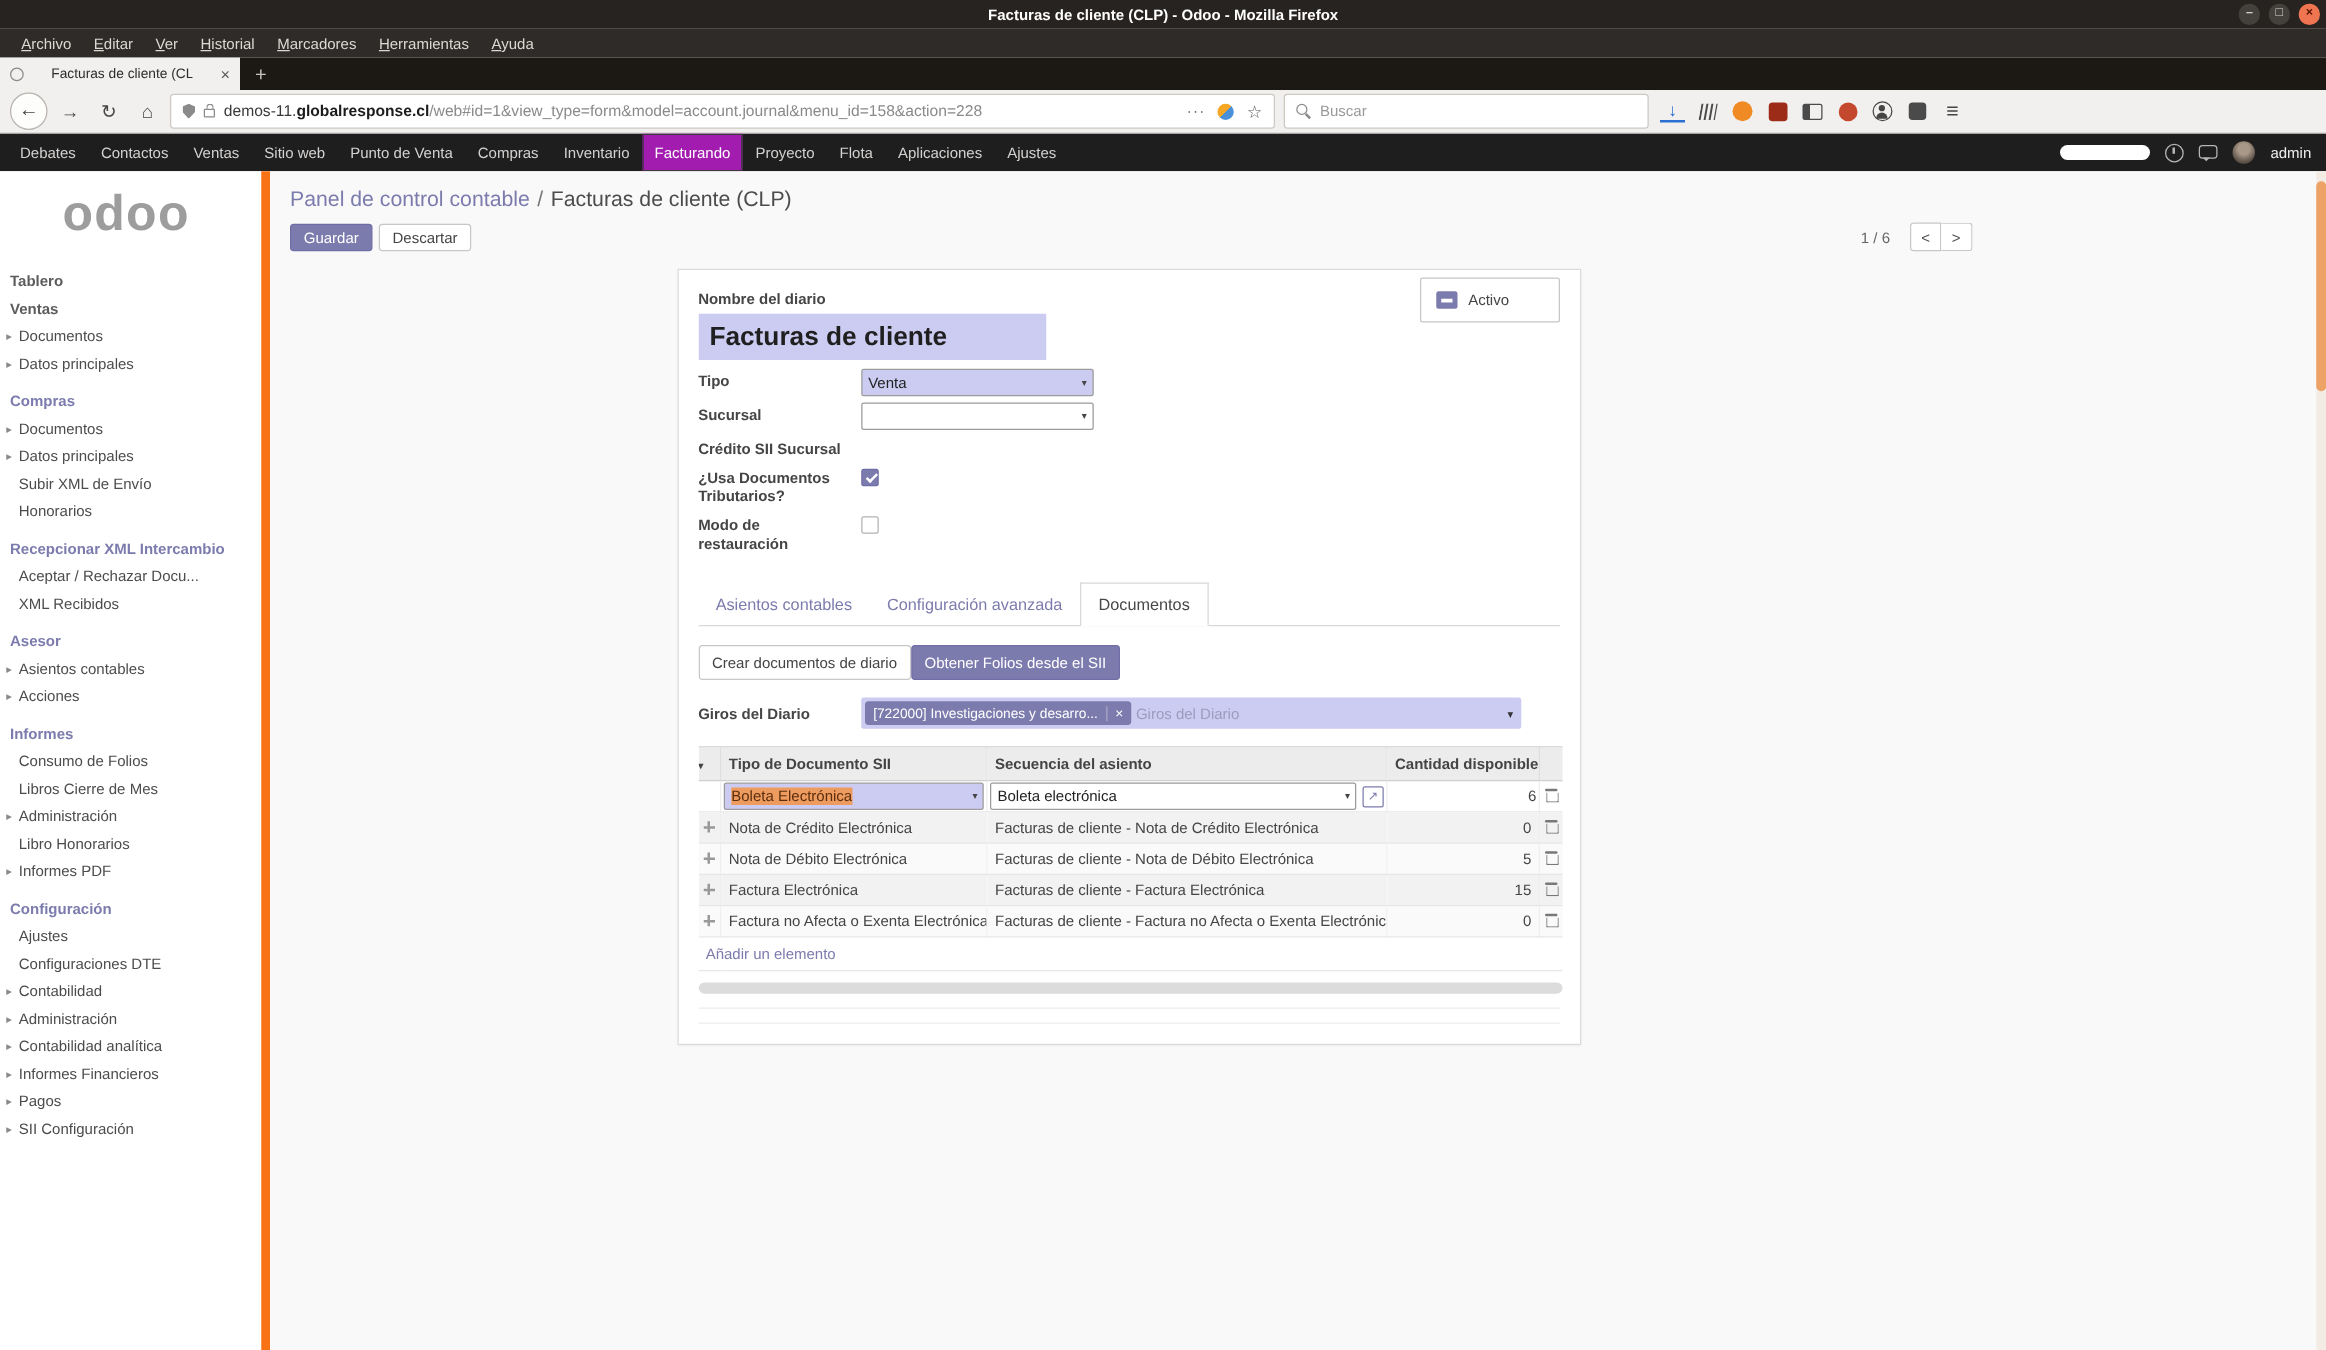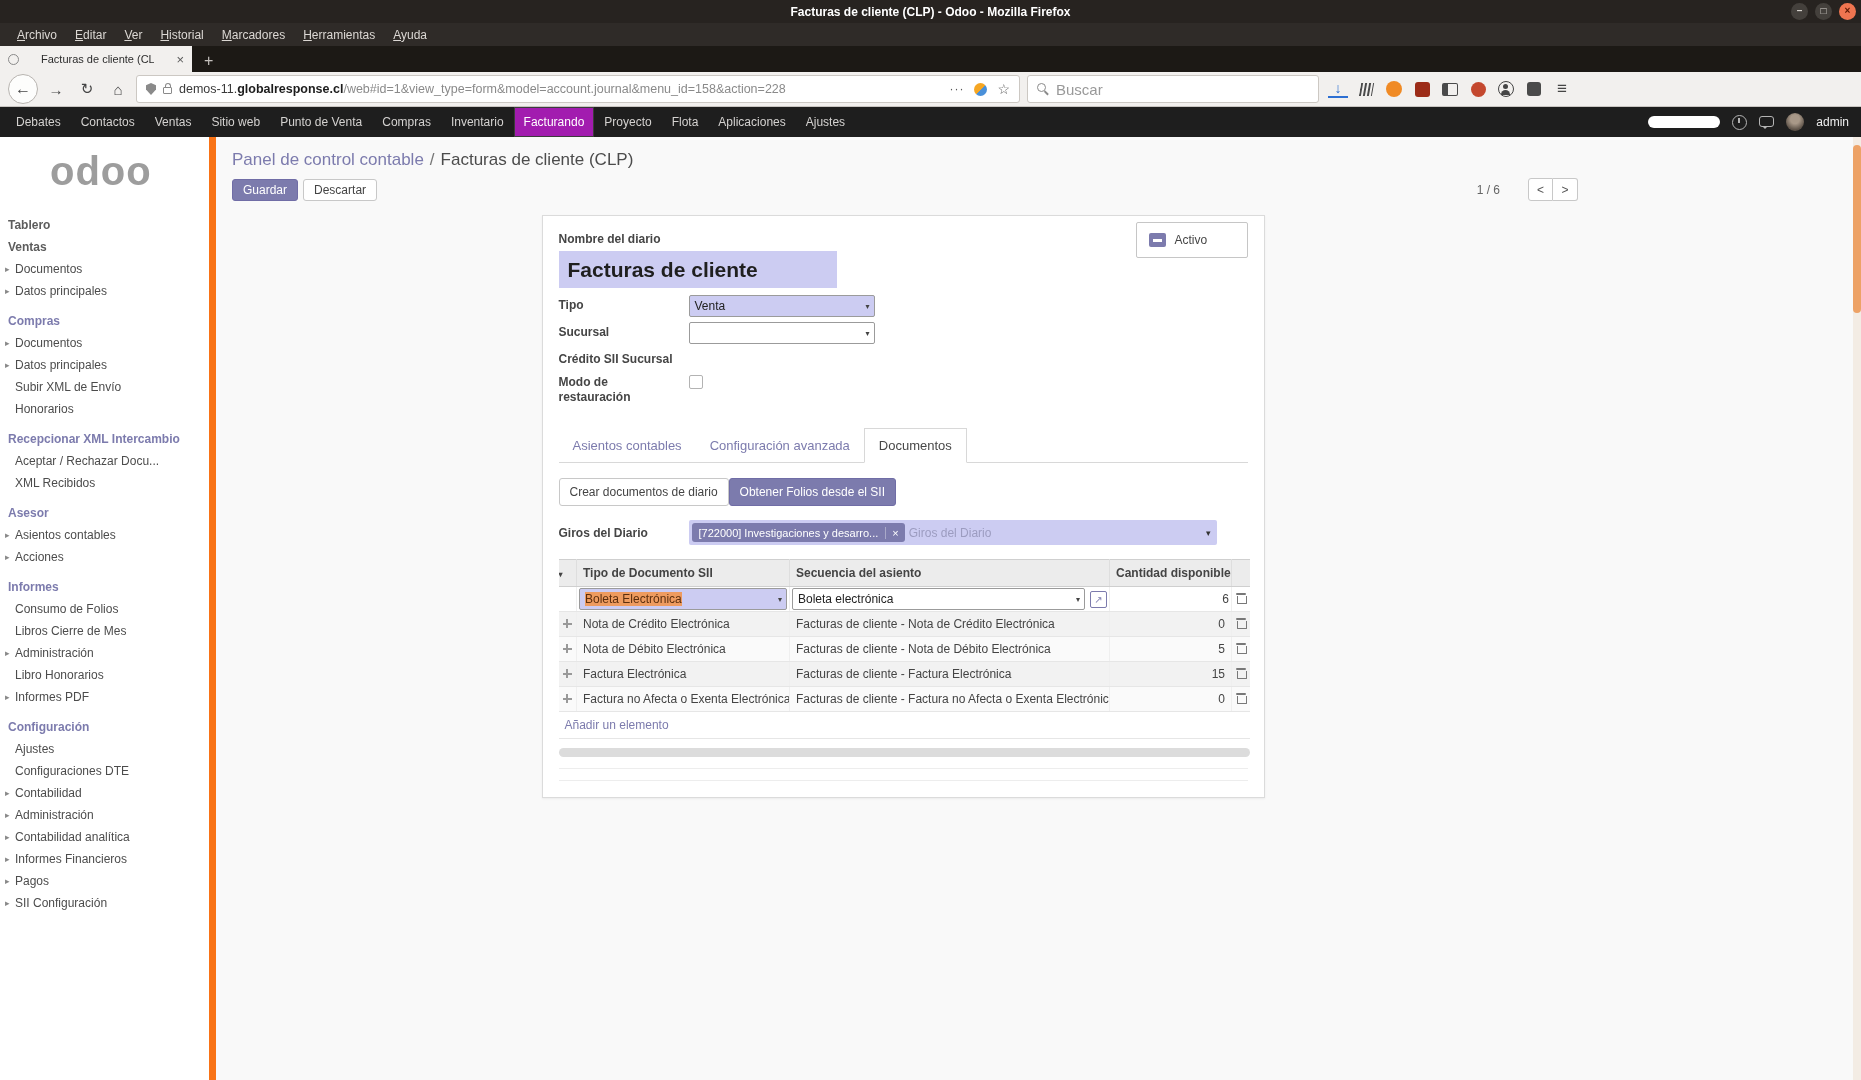--- a/index.html
+++ b/index.html
@@ -40,21 +40,21 @@
   .u1{color:#3a3a3a}.u2{color:#1c1c1c;font-weight:bold}.u3{color:#8a8a8a}
   .urlicons{display:flex;gap:10px;align-items:center;color:#5a5a5a}
   .ellipsis{letter-spacing:1px;font-size:12px}
   .pocket-badge{width:13px;height:13px;border-radius:50%;background:linear-gradient(135deg,#f5a623 50%,#4a90d9 50%)}
   .star{font-size:14px}
   .searchbar{width:292px;height:28px;background:#fff;border:1px solid #ccc8c3;border-radius:3px;
     display:flex;align-items:center;gap:7px;padding:0 9px;margin-left:2px}
   .search-icon{width:12px;height:12px;position:relative;flex:none}
   .search-icon::before{content:'';position:absolute;width:7px;height:7px;border:1.5px solid #8a8a8a;border-radius:50%;left:0;top:0}
   .search-icon::after{content:'';position:absolute;width:5px;height:1.5px;background:#8a8a8a;transform:rotate(45deg);left:7px;top:9px}
-  .search-input{border:none;outline:none;flex:1;font-size:15px;color:#333;background:transparent;font-family:inherit}
+  .search-input{border:none;outline:none;flex:1;font-size:12px;color:#333;background:transparent;font-family:inherit}
   .search-input::placeholder{color:#999}
   .tbicons{display:flex;align-items:center;gap:8px;margin-left:4px}
   .tbicon{min-width:20px;height:24px;display:flex;align-items:center;justify-content:center;font-size:14px;color:#454545;position:relative}
   .dl{color:#2d6fd2;font-weight:bold;border-bottom:2px solid #2d6fd2;height:18px}
   .lib-icon{width:13px;height:13px;background:linear-gradient(90deg,#4a4a4a 2px,transparent 2px);background-size:4px 100%;transform:skewX(-10deg)}
   .ext1{width:16px;height:16px;border-radius:50%;background:#f08a24}
   .ext2{width:15px;height:15px;border-radius:3px;background:#9c2c18}
   .panel-icon{width:16px;height:13px;border:1px solid #4a4a4a;border-left:6px solid #4a4a4a;border-radius:2px}
   .ext3{width:15px;height:15px;border-radius:50%;background:#c4482e}
   .account-icon{width:16px;height:16px;border-radius:50%;border:1.5px solid #454545;position:relative}
@@ -89,21 +89,21 @@
   .content{flex:1;background:#f9f9f9;position:relative;overflow:hidden}
   .form-area{width:1374px;position:relative}
   .breadcrumb{padding:13px 0 0 16px;font-size:17px}
   .bc-link{color:#7c7bad}
   .bc-sep{color:#777;padding:0 6px}
   .bc-cur{color:#4c4c4c}
   .actionrow{padding:9px 0 0 16px;display:flex}
   .btn{font-size:12px;padding:3px 10px;border-radius:3px}
   .btn.primary{background:#7c7bad;border:1px solid #706da6;color:#fff}
   .btn.secondary{background:#fff;border:1px solid #c8c8c8;color:#444;margin-left:5px}
-  .pager{position:absolute;top:41px;right:12px;display:flex;align-items:center;gap:28px;font-size:12px;color:#666}
+  .pager{position:absolute;top:41px;right:12px;display:flex;align-items:center;gap:16px;font-size:12px;color:#666}
   .pagerbtns{display:flex}
   .pbtn{width:25px;height:23px;background:#fff;border:1px solid #c8c8c8;color:#555;
     display:flex;align-items:center;justify-content:center;font-size:12px}
   .pbtn.prev{border-radius:3px 0 0 3px}
   .pbtn.next{border-radius:0 3px 3px 0;border-left:none}
 
   
   .sheet{width:723px;margin:14px auto 0;background:#fff;border:1px solid #dbdbdb;
     box-shadow:0 1px 2px rgba(0,0,0,.06);padding:16px;position:relative;min-height:552px}
   .nlabel{font-size:12px;font-weight:bold;color:#454545}
@@ -349,20 +349,26 @@
                 <div class="osel w186">
                   <span class="caret">▾</span>
                 </div>
               </div>
           </div>
           <div class="frow">
             <div class="flabel">Crédito SII Sucursal</div>
             <div class="fval"></div>
           </div>
           <div class="frow">
+            <div class="flabel">¿Usa Documentos Tributarios?</div>
+            <div class="fval">
+                <div class="cb checked"></div>
+              </div>
+          </div>
+          <div class="frow">
             <div class="flabel">Modo de restauración</div>
             <div class="fval">
                 <div class="cb"></div>
               </div>
           </div>
         </div>
 
         <div class="ftabs">
           <span class="ftab">Asientos contables</span>
           <span class="ftab">Configuración avanzada</span>

